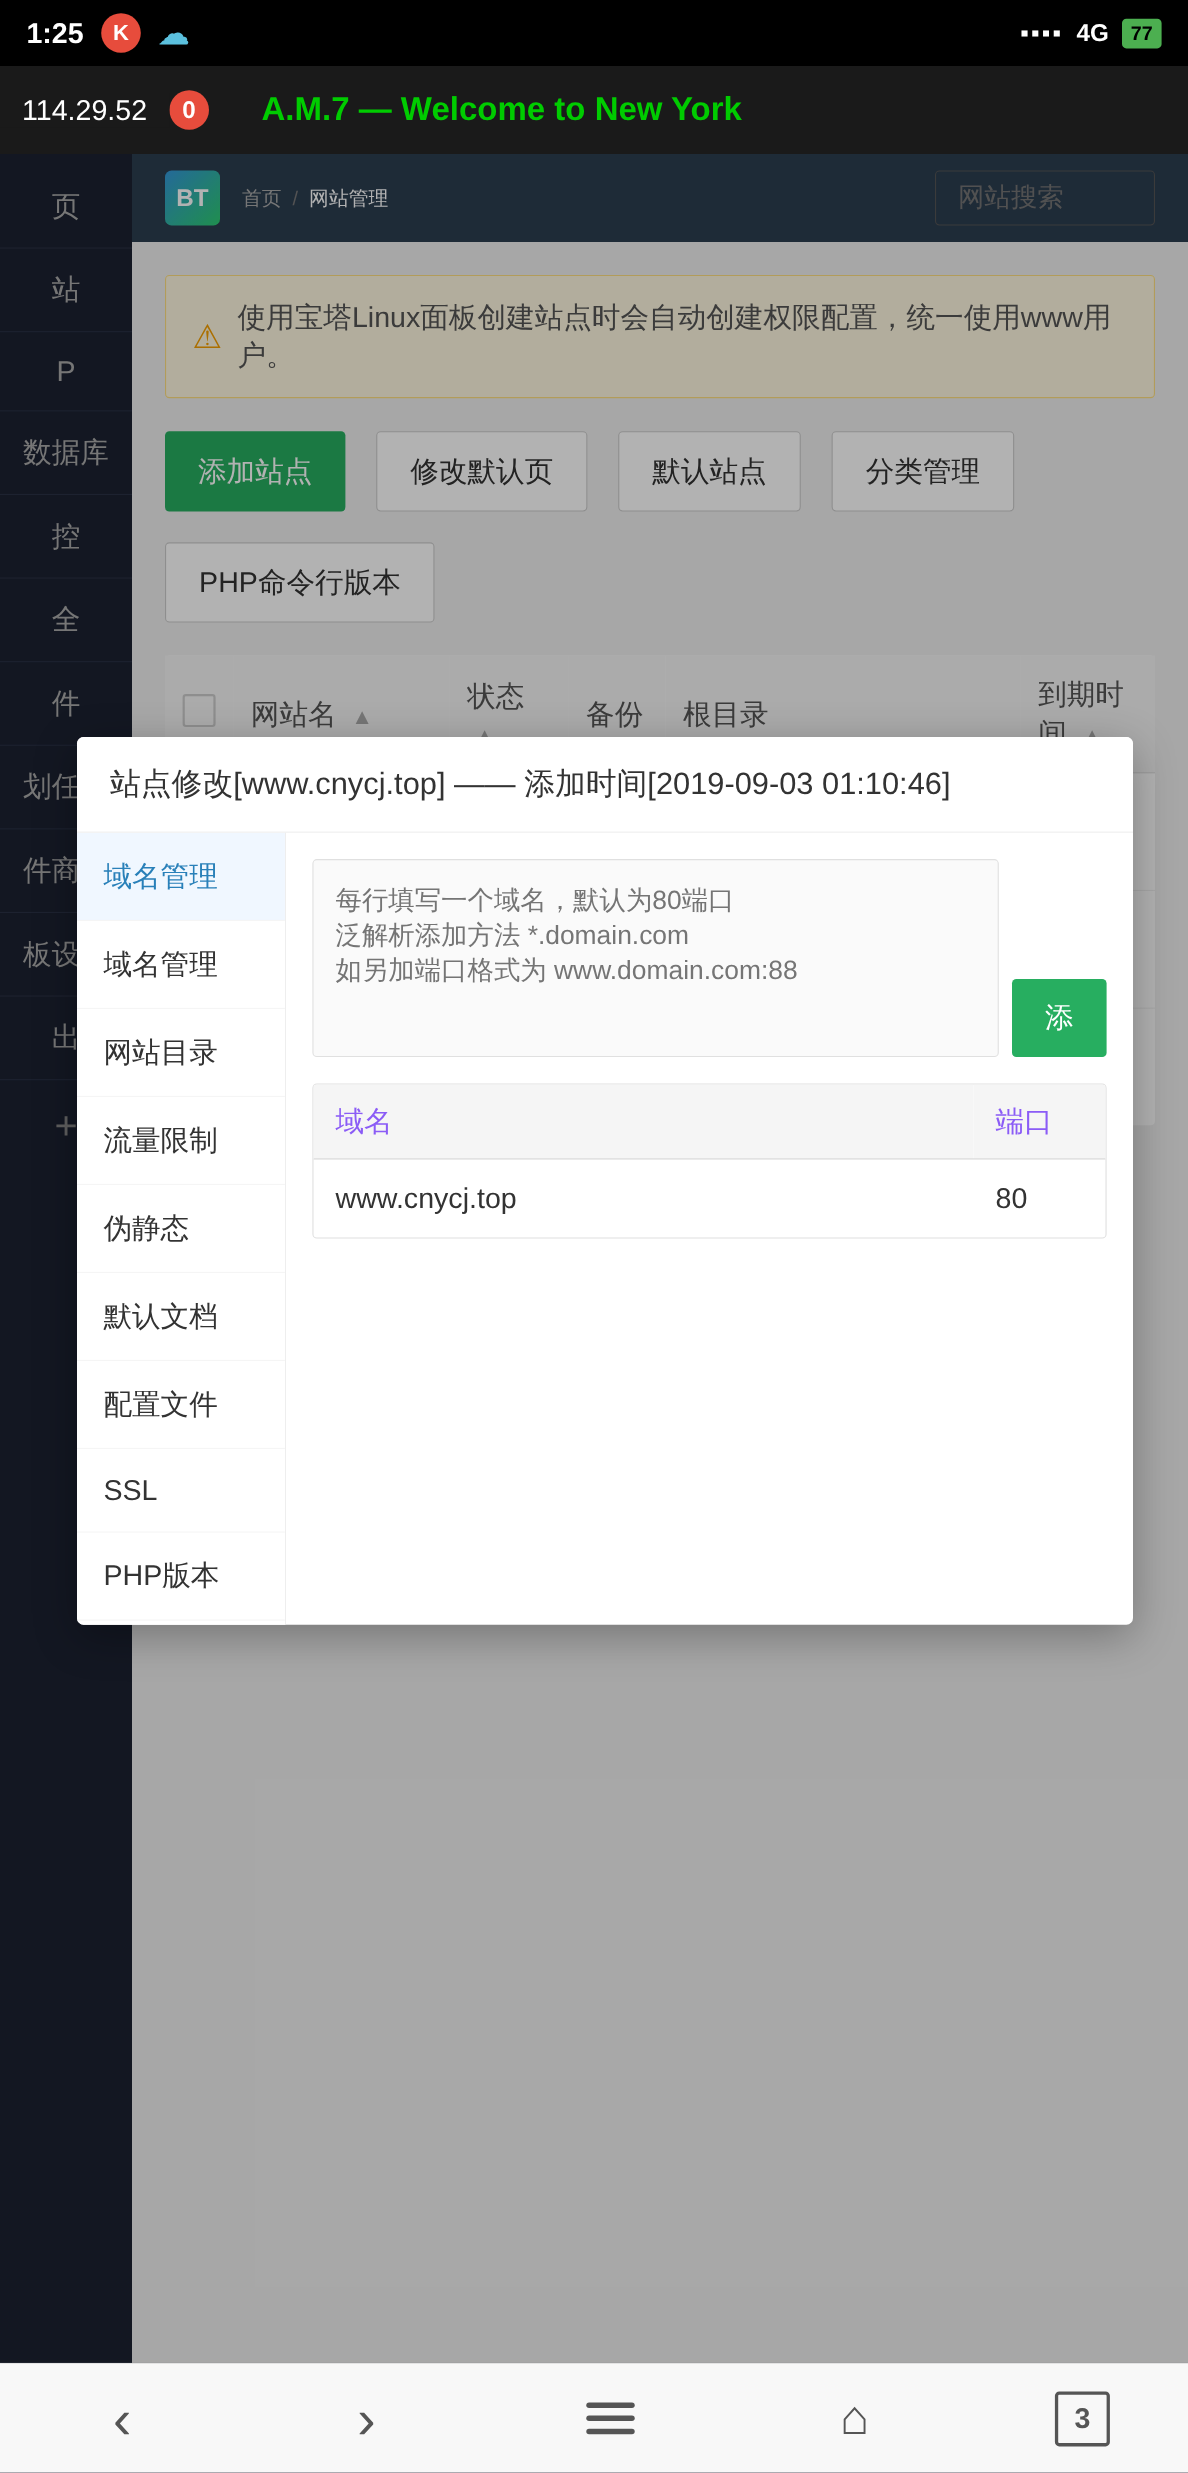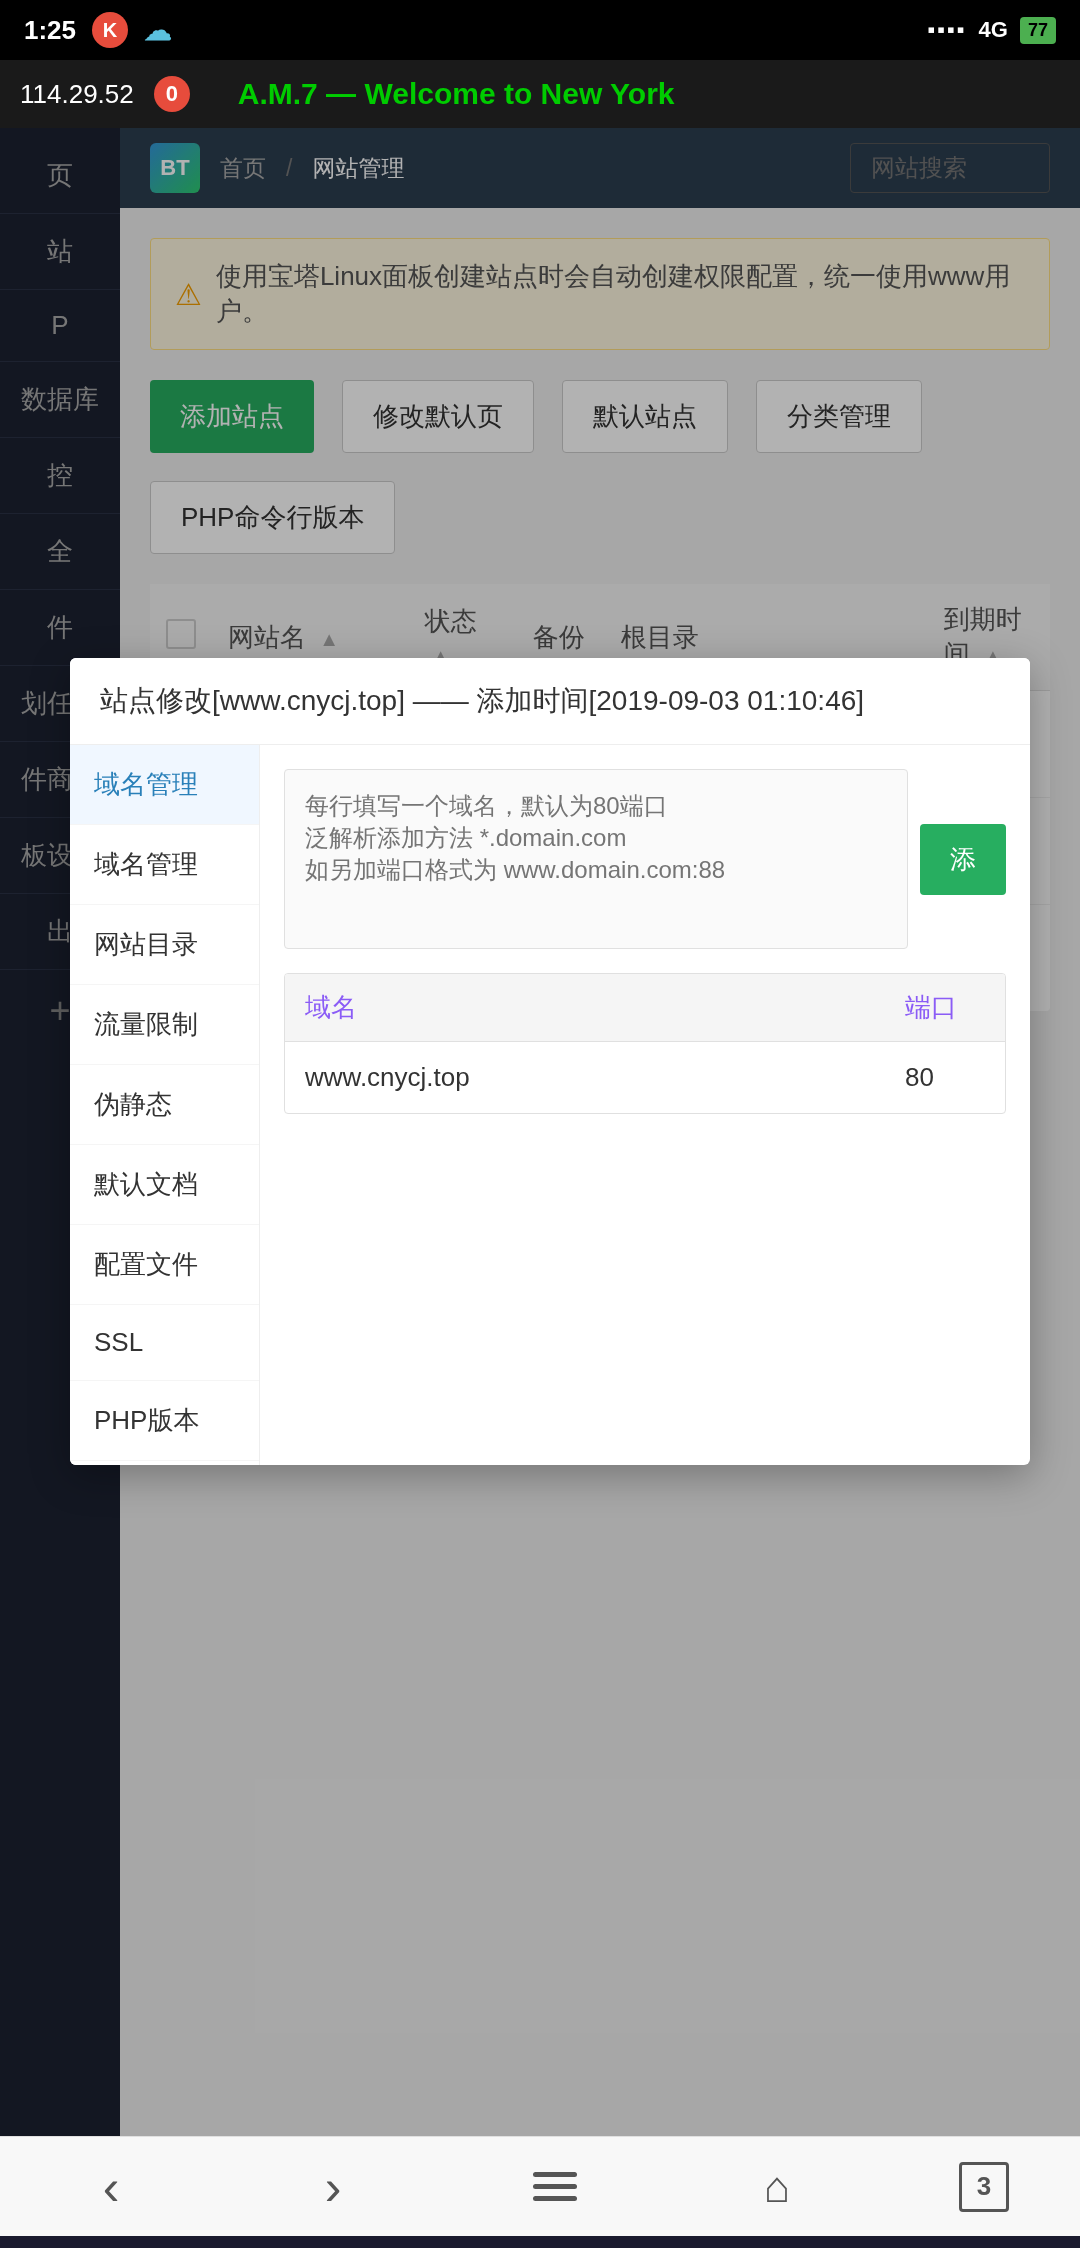--- a/index.html
+++ b/index.html
@@ -39,21 +39,21 @@
       background: #e74c3c; display: flex; align-items: center; justify-content: center;
       color: #fff; font-size: 20px; font-weight: 700;
     }
     .cloud-icon { font-size: 28px; color: #5bc0de; }
     .signal-icon { font-size: 22px; letter-spacing: 2px; }
 
     
     .marquee-banner {
       background: #1a1a1a;
       color: #00ff00;
-      height: 68px;
+      height: 80px;
       display: flex;
       align-items: center;
       overflow: hidden;
       position: relative;
       z-index: 50;
     }
     .marquee-ip {
       color: #fff; font-size: 26px; padding: 0 20px; white-space: nowrap;
       background: #1a1a1a; position: relative; z-index: 2;
     }
@@ -125,21 +125,21 @@
     .top-bar-logo {
       display: flex; align-items: center; gap: 10px; text-align: center;
     }
     .logo-img {
       width: 50px; height: 50px; border-radius: 6px;
       background: linear-gradient(135deg, #3498db, #2ecc71);
       display: flex; align-items: center; justify-content: center;
       color: #fff; font-weight: 700; font-size: 22px;
     }
     .breadcrumb {
-      color: #ccc; font-size: 23px; display: flex; align-items: center; gap: 20px;
+      color: #ccc; font-size: 18px; display: flex; align-items: center; gap: 10px;
     }
     .breadcrumb span { color: #aaa; }
     .breadcrumb .sep { color: #777; }
     .breadcrumb .current { color: #fff; }
     .top-bar-search {
       margin-left: auto;
       border: 1px solid #555; background: transparent; color: #ccc;
       padding: 10px 20px; border-radius: 4px; font-size: 24px;
       width: 200px;
     }
@@ -350,21 +350,21 @@
     }
     .nav-square {
       border: 3px solid #555; border-radius: 4px;
       width: 50px; height: 50px; display: flex; align-items: center;
       justify-content: center; font-size: 26px; font-weight: 700; color: #555;
       cursor: pointer;
     }
 
     
     .input-row {
-      display: flex; gap: 12px; align-items: center; margin-bottom: 16px;
+      display: flex; gap: 12px; align-items: flex-end; margin-bottom: 16px;
     }
 
     
     ::-webkit-scrollbar { width: 6px; }
     ::-webkit-scrollbar-track { background: #f0f0f0; }
     ::-webkit-scrollbar-thumb { background: #ccc; border-radius: 3px; }
   </style>
 </head>
 <body>
 

